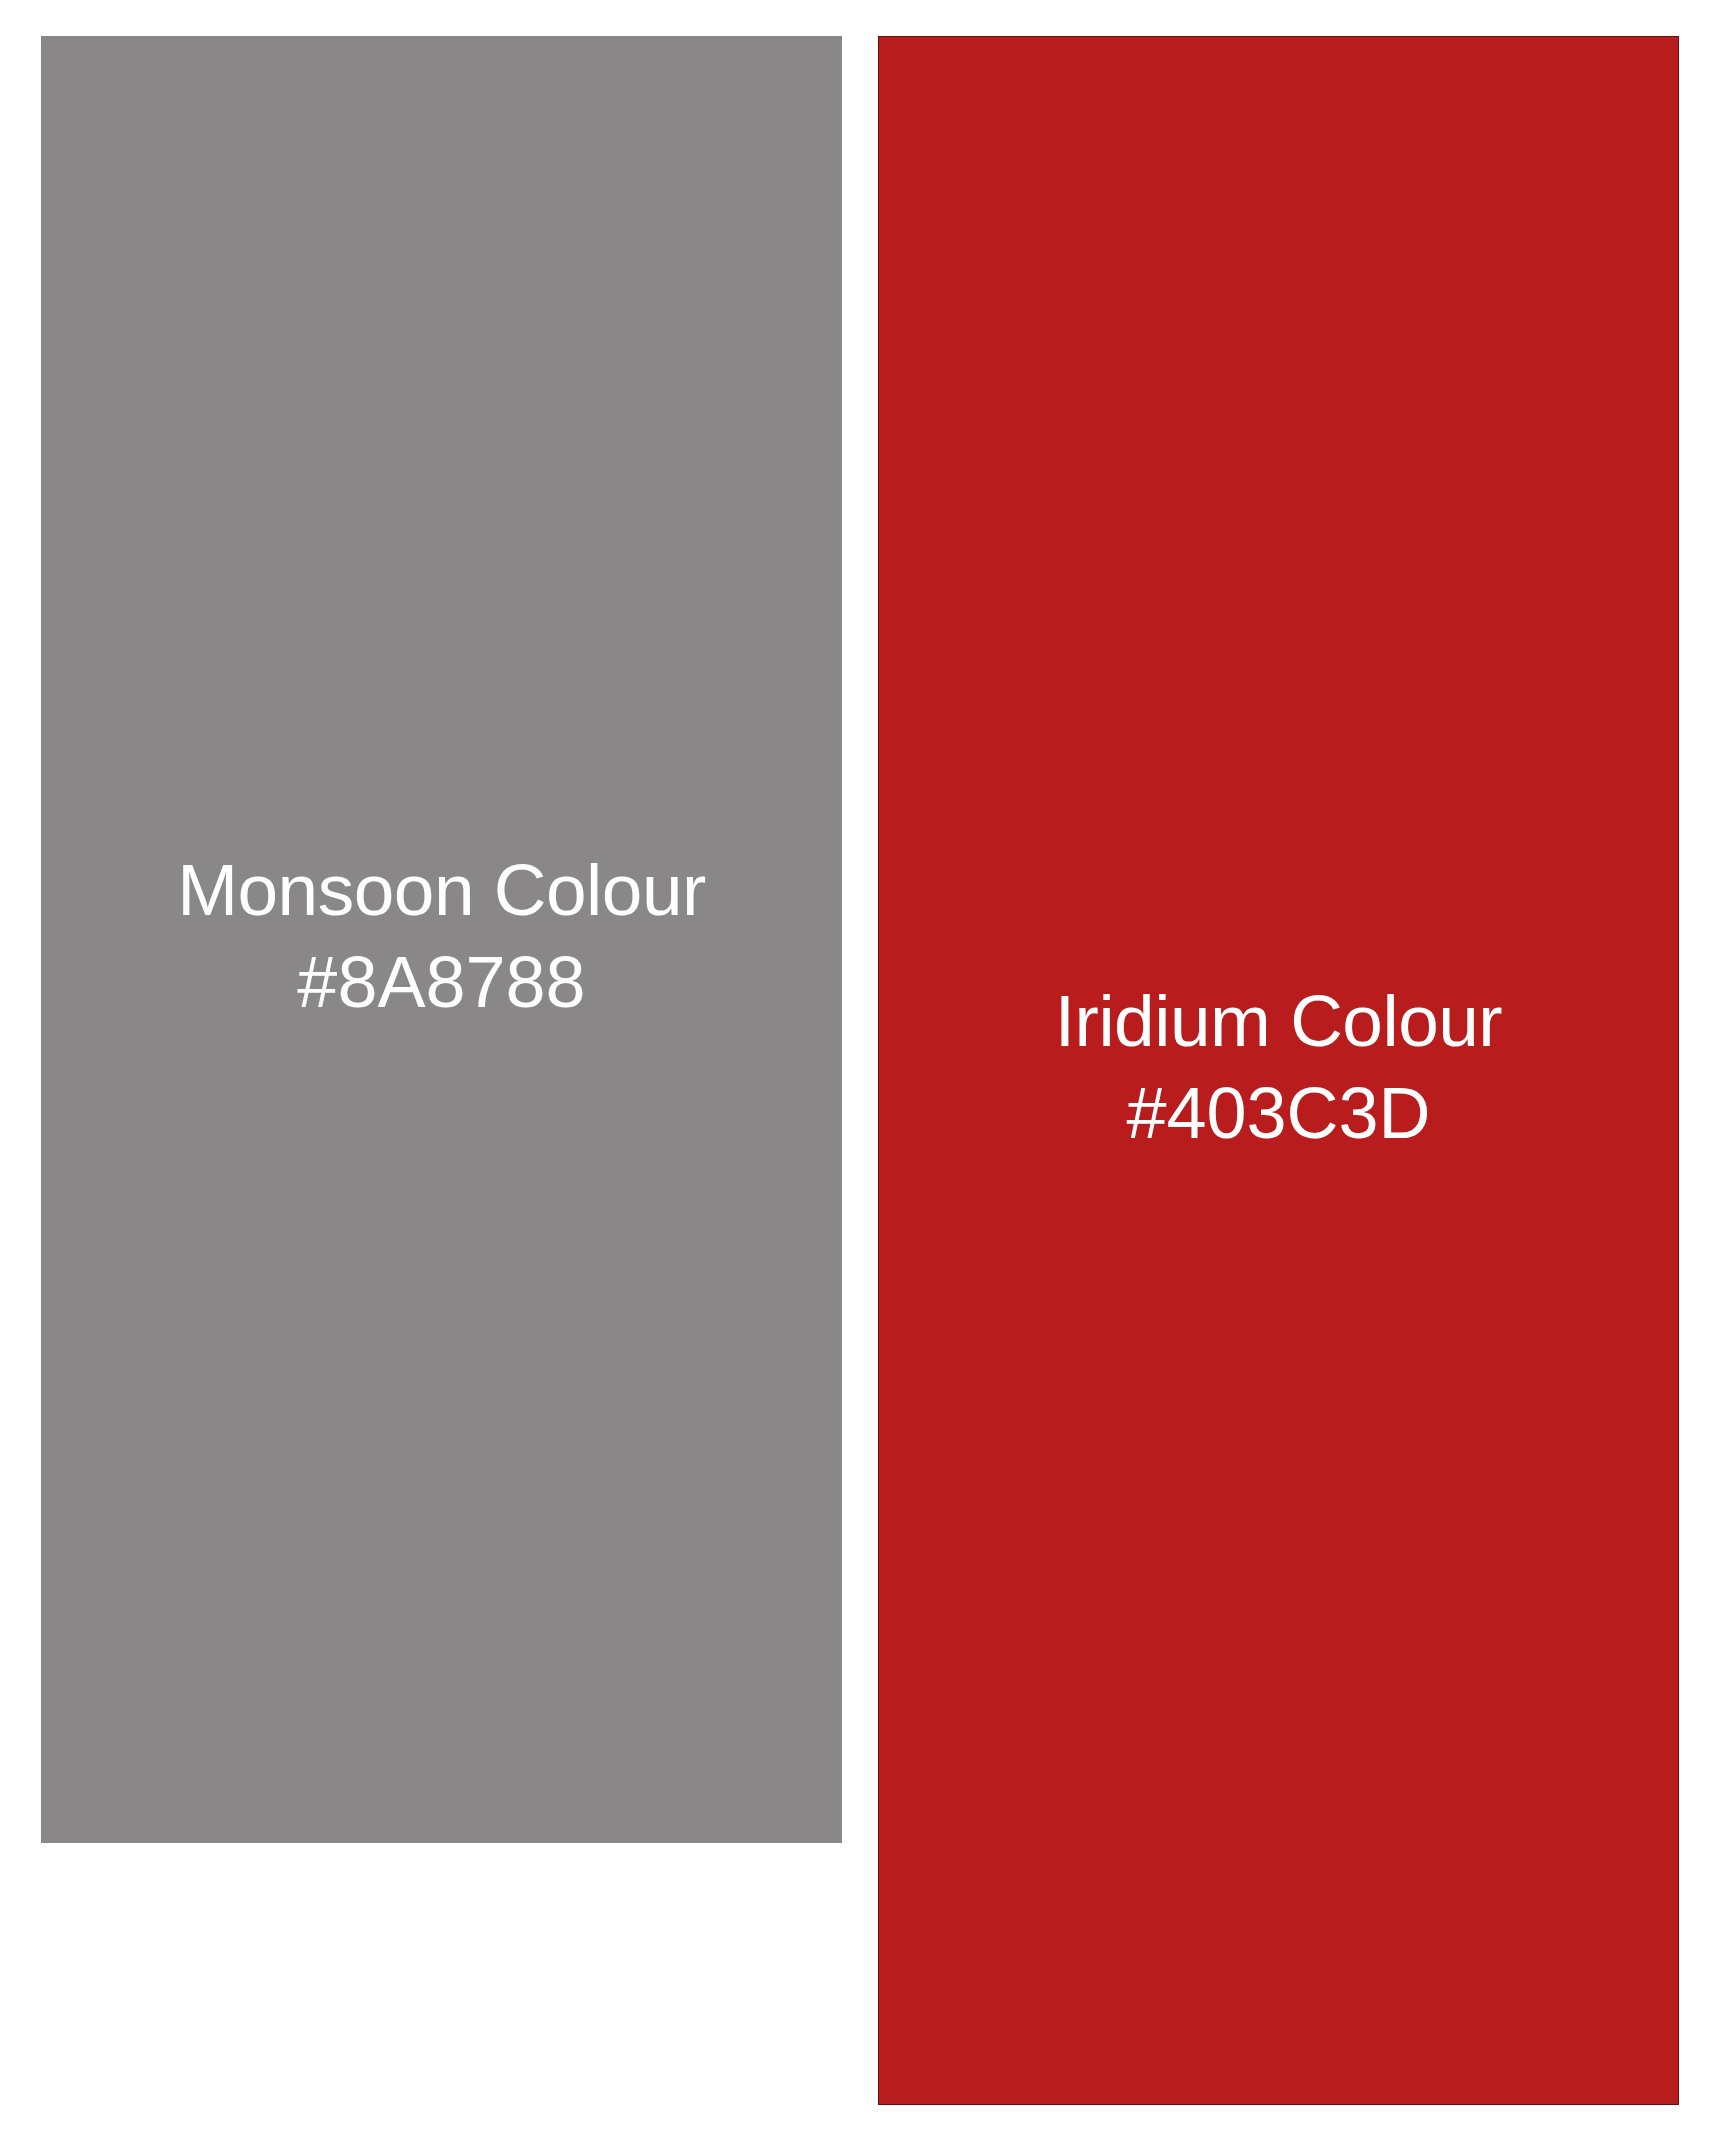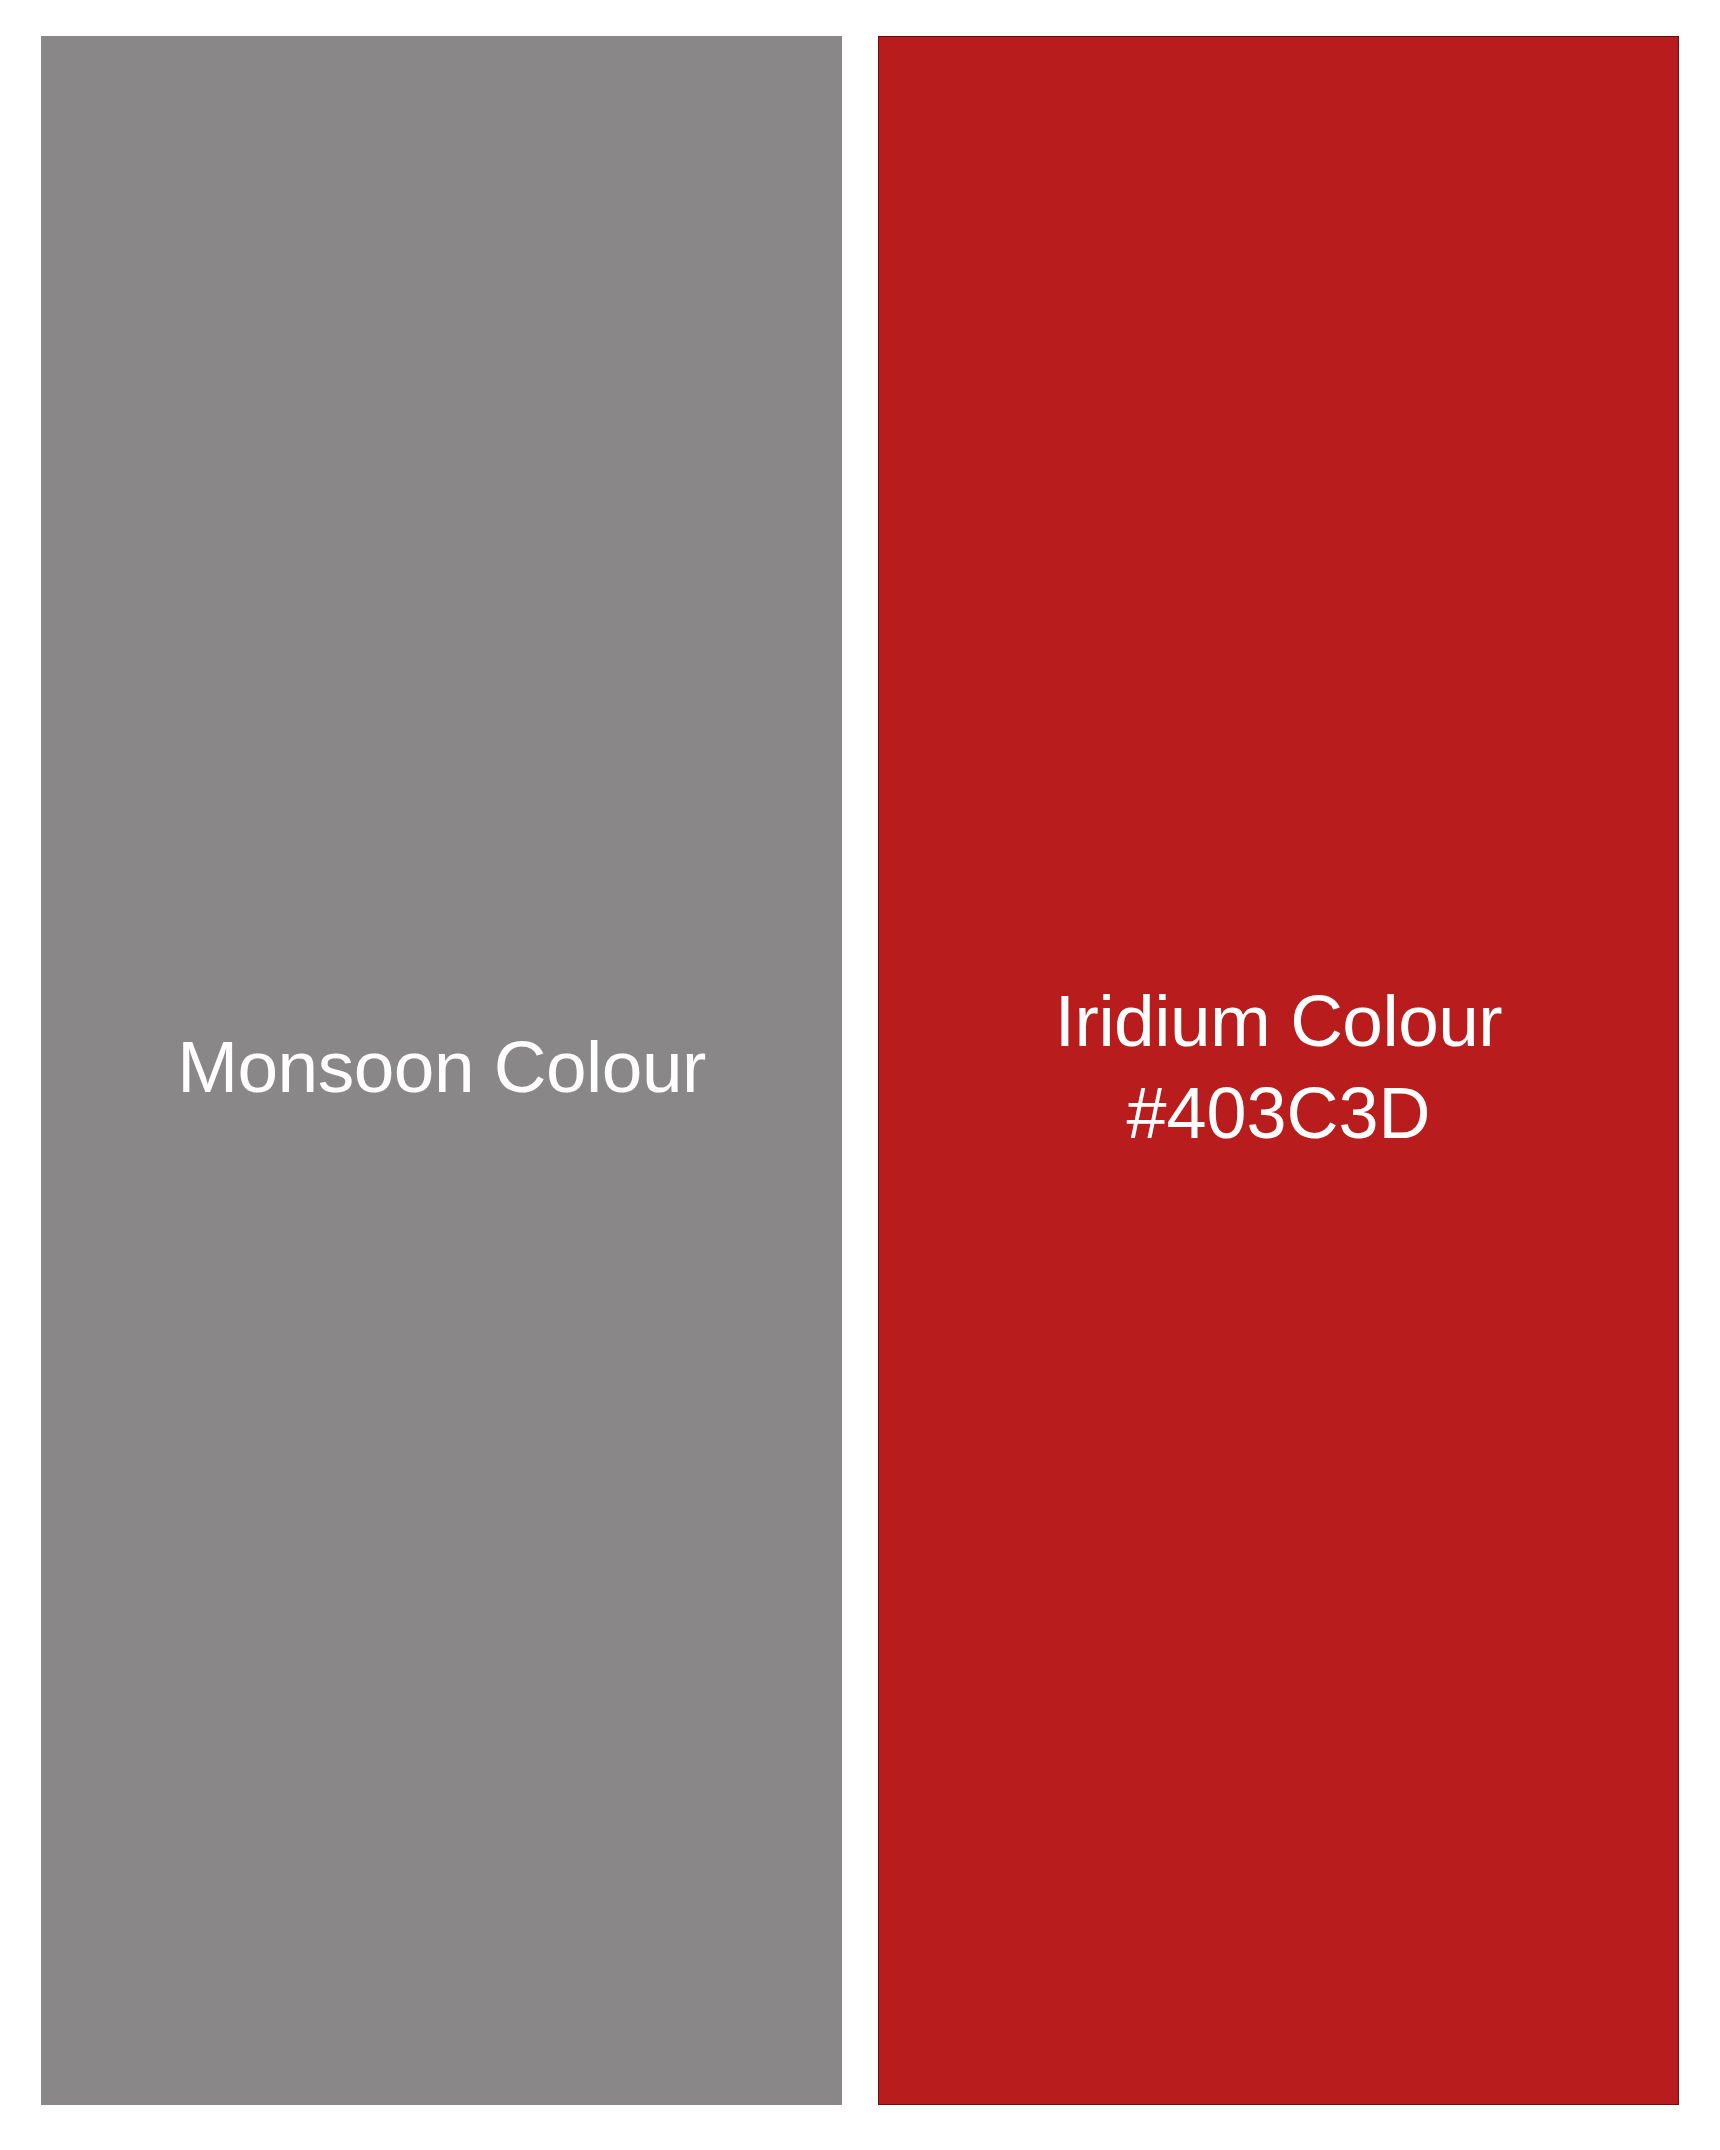--- a/index.html
+++ b/index.html
@@ -30,21 +30,21 @@
     flex-direction: column;
     align-items: center;
     justify-content: center;
   }
 
   
   .swatch--left {
     left: 41px;
     top: 36px;
     width: 801px;
-    height: 2069px;
+    height: 1807px;
   }
 
   
   .swatch--right {
     left: 878px;
     top: 36px;
     width: 801px;
     height: 2069px;
     border: 1.4px solid rgba(0, 0, 0, 0.45);
   }
@@ -78,20 +78,21 @@
   }
 </style>
 </head>
 <body style="background: rgb(255, 255, 255);">
 
 <div class="page">
 
   <div class="swatch swatch--left" id="swatch-left" style="background-color: rgb(138, 135, 136);">
     <div class="swatch__labels" style="color: rgb(255, 255, 255);">
       <span class="swatch__name">Monsoon Colour</span>
+      <span class="swatch__hex">#8A8788</span>
     </div>
   </div>
 
   <div class="swatch swatch--right" id="swatch-right" style="background-color: #b91c1c;">
     <div class="swatch__labels" style="color: rgb(255, 255, 255);">
       <span class="swatch__name">Iridium Colour</span>
       <span class="swatch__hex">#403C3D</span>
     </div>
   </div>
 

